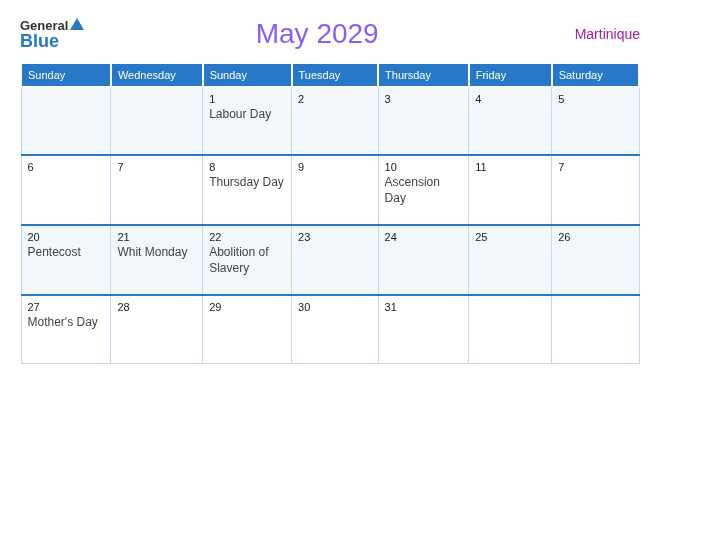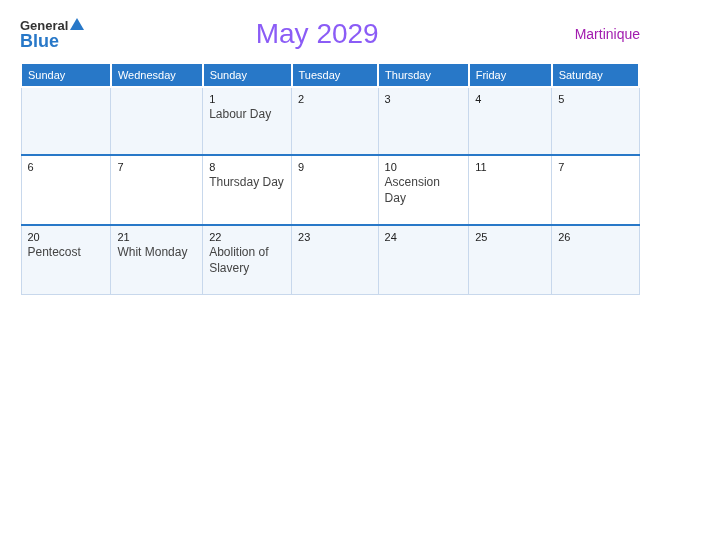--- a/index.html
+++ b/index.html
@@ -216,15 +216,35 @@
           <td>
             <span class="day-num">24</span>
           </td>
           <td>
             <span class="day-num">25</span>
           </td>
           <td>
             <span class="day-num">26</span>
           </td>
         </tr>
+        <tr class="week-row">
+          <td>
+            <span class="day-num">27</span>
+            <span class="holiday">Mother's Day</span>
+          </td>
+          <td>
+            <span class="day-num">28</span>
+          </td>
+          <td>
+            <span class="day-num">29</span>
+          </td>
+          <td>
+            <span class="day-num">30</span>
+          </td>
+          <td>
+            <span class="day-num">31</span>
+          </td>
+          <td class="empty"></td>
+          <td class="empty"></td>
+        </tr>
       </tbody>
   </table>
 </div>
 
 </body></html>

